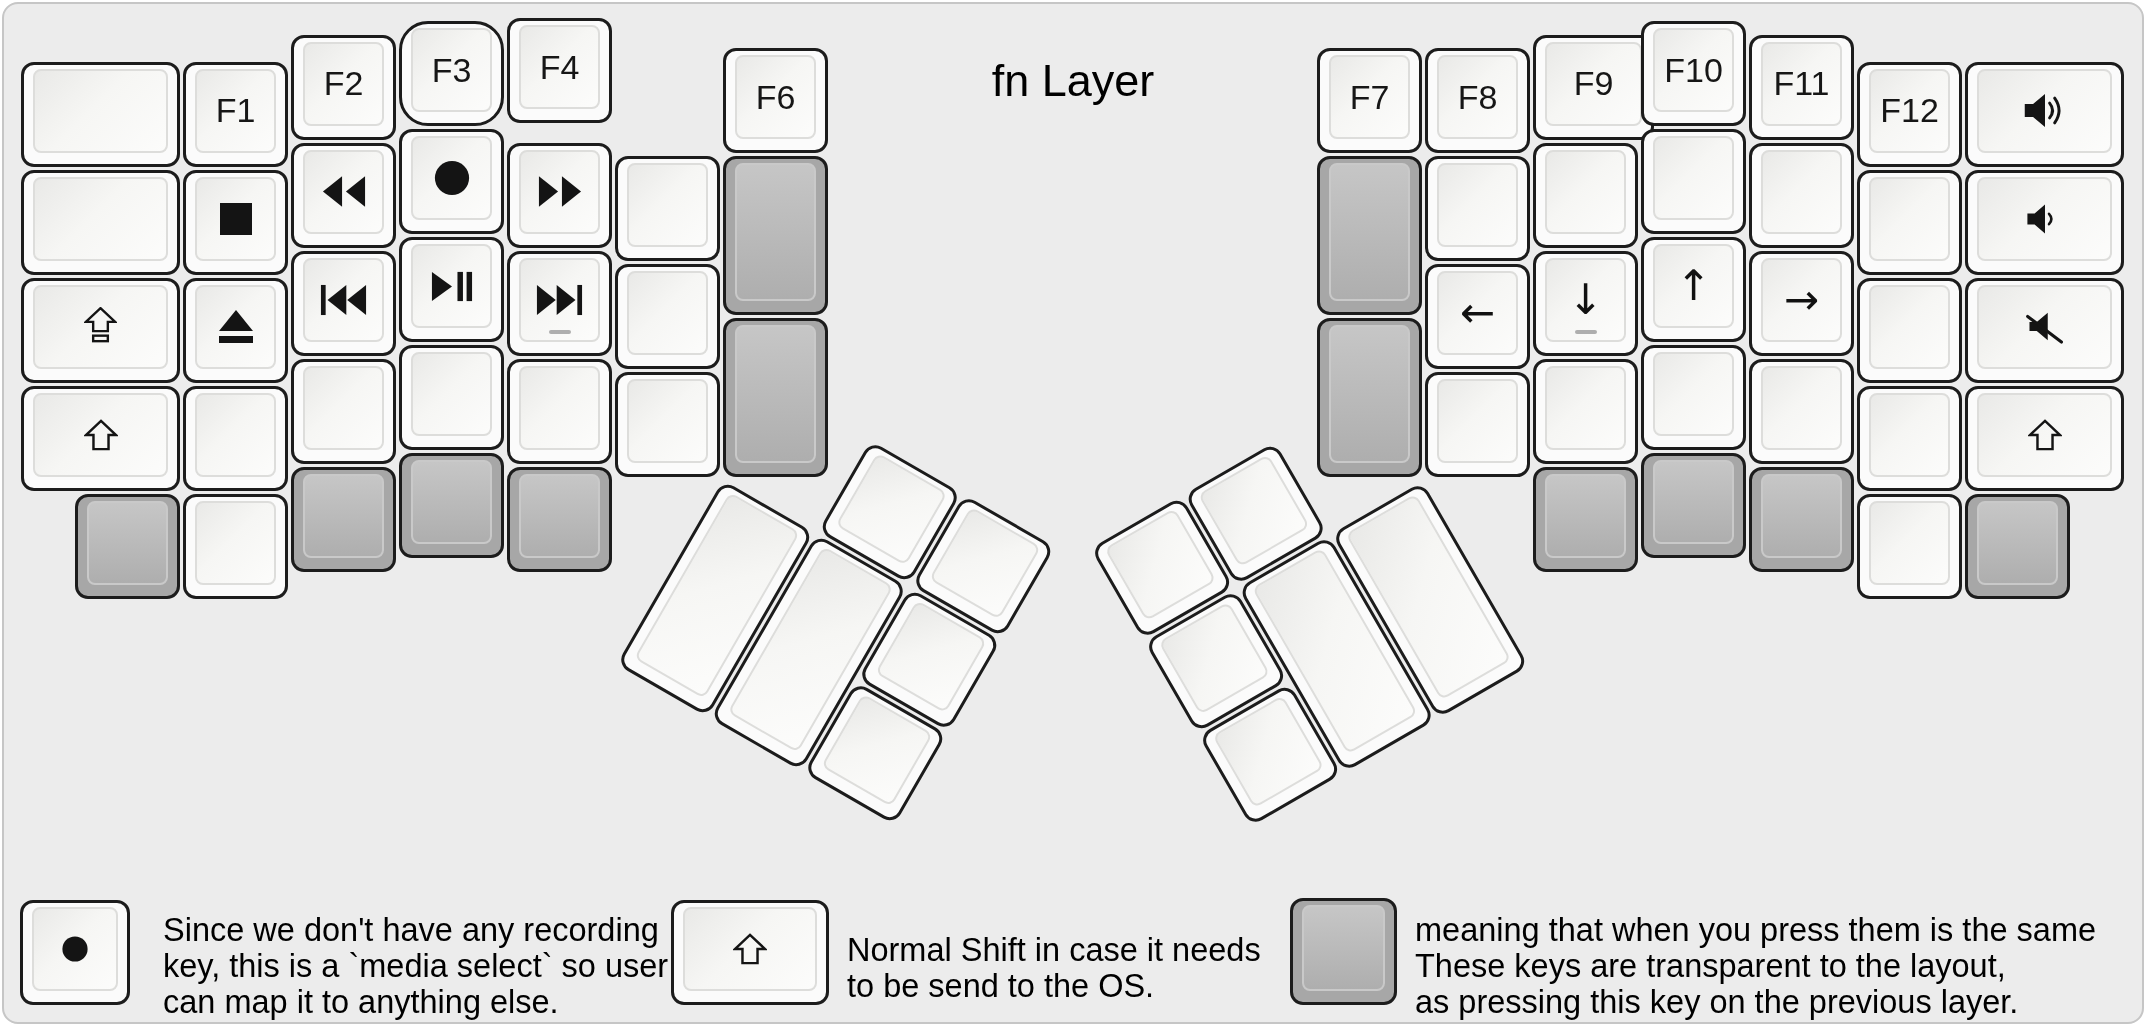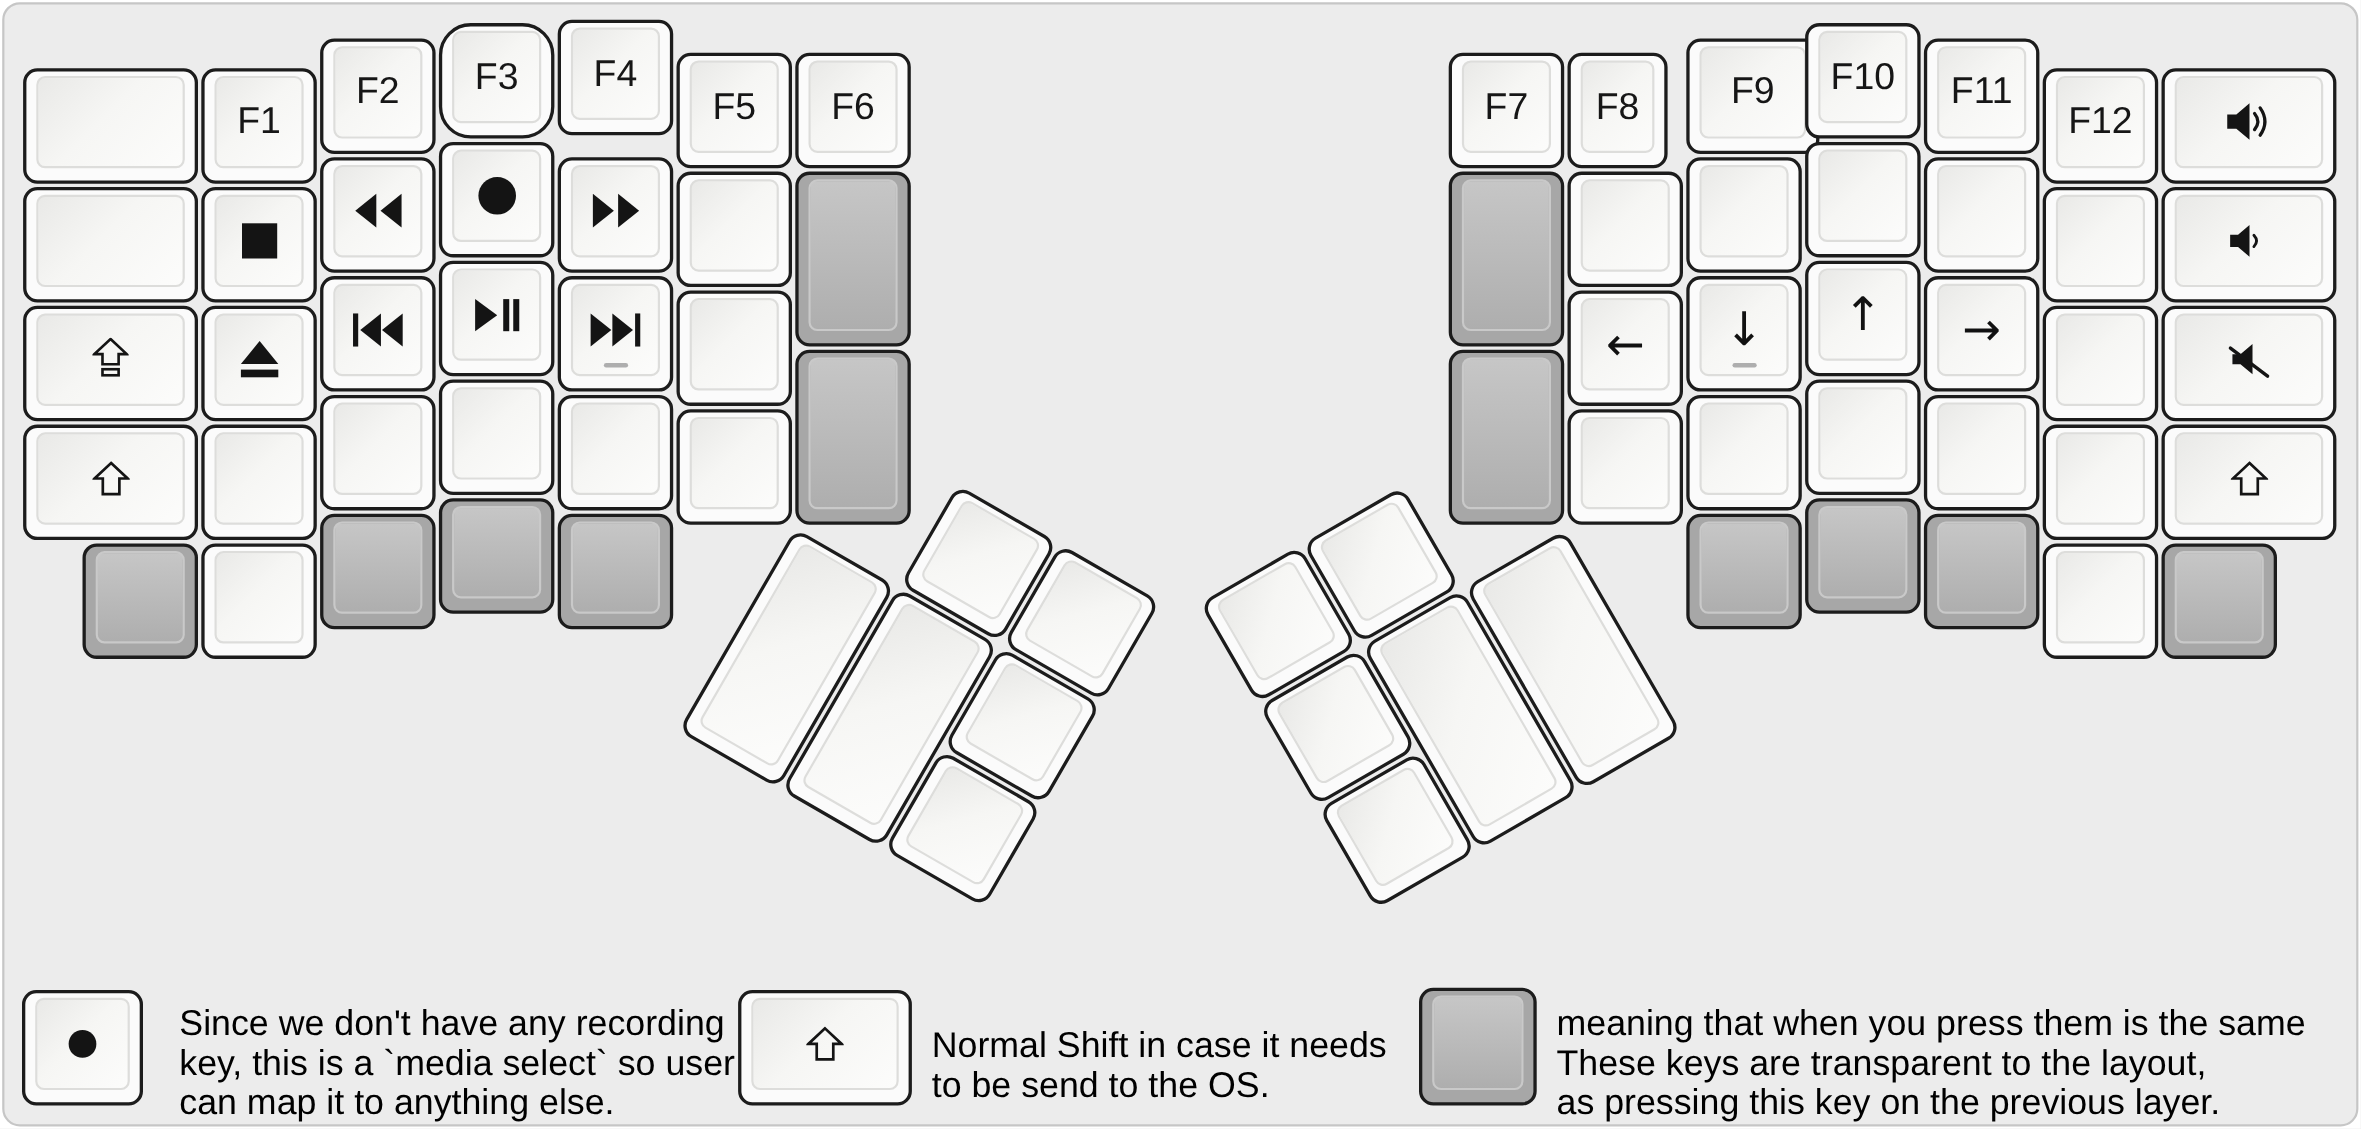--- a/index.html
+++ b/index.html
@@ -45,20 +45,21 @@
     white-space:nowrap;
   }
   .icon-wrap{display:flex;align-items:center;justify-content:center;}
   svg{display:block;}
 </style>
 </head>
 <body>
 
 <div class="panel"></div>
 <div id="board">
+  <div id="layer-title">fn Layer</div>
 <div class="key" style="left: 21px; top: 61.5px; width: 159px; height: 105px;">
       <div class="cap"></div>
     </div>
     <div class="key" style="left: 21px; top: 169.5px; width: 159px; height: 105px;">
       <div class="cap"></div>
     </div>
     <div class="key" style="left: 21px; top: 277.5px; width: 159px; height: 105px;">
       <div class="cap">
         <span class="icon-wrap">
           <svg viewBox="0 0 36 42" width="33" height="39" xmlns="http://www.w3.org/2000/svg">
@@ -184,25 +185,20 @@
             <polygon points="22,1 22,33 42,17" fill="#141414"></polygon>
             <rect x="44" y="1" width="5" height="32" fill="#141414"></rect>
           </svg>
         </span>
         <div class="homing"></div>
       </div>
     </div>
     <div class="key" style="left: 507px; top: 358.5px; width: 105px; height: 105px;">
       <div class="cap"></div>
     </div>
-    <div class="key" style="left: 615px; top: 48px; width: 105px; height: 105px;">
-      <div class="cap">
-        <span class="flabel">F5</span>
-      </div>
-    </div>
     <div class="key" style="left: 615px; top: 156px; width: 105px; height: 105px;">
       <div class="cap"></div>
     </div>
     <div class="key" style="left: 615px; top: 264px; width: 105px; height: 105px;">
       <div class="cap"></div>
     </div>
     <div class="key" style="left: 615px; top: 372px; width: 105px; height: 105px;">
       <div class="cap"></div>
     </div>
     <div class="key" style="left: 723px; top: 48px; width: 105px; height: 105px;">
@@ -235,21 +231,21 @@
       <div class="cap">
         <span class="flabel">F7</span>
       </div>
     </div>
     <div class="key gray" style="left: 1317px; top: 156px; width: 105px; height: 159px;">
       <div class="cap"></div>
     </div>
     <div class="key gray" style="left: 1317px; top: 318px; width: 105px; height: 159px;">
       <div class="cap"></div>
     </div>
-    <div class="key" style="left: 1425px; top: 48px; width: 91px; height: 105px;">
+    <div class="key" style="left: 1425px; top: 48px; width: 105px; height: 105px;">
       <div class="cap">
         <span class="flabel">F8</span>
       </div>
     </div>
     <div class="key" style="left: 1425px; top: 156px; width: 105px; height: 105px;">
       <div class="cap"></div>
     </div>
     <div class="key" style="left: 1425px; top: 264px; width: 105px; height: 105px;">
       <div class="cap">
         <span class="arrow">←</span>

